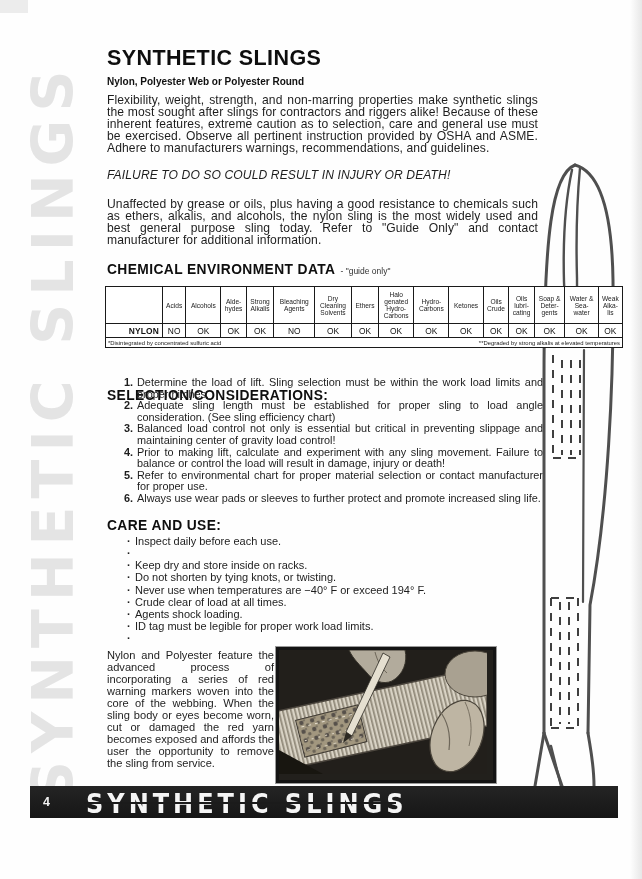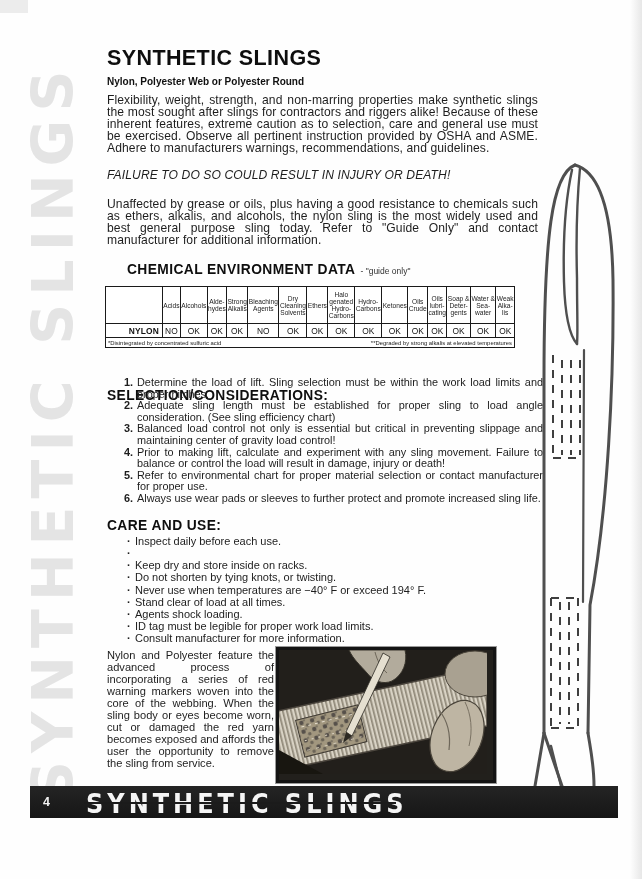--- a/index.html
+++ b/index.html
@@ -19,26 +19,26 @@
   .h1{position:absolute;left:107px;top:46px;font-size:21.5px;font-weight:700;
       letter-spacing:.4px;color:#0e0e0e;}
   .h2{position:absolute;left:107px;top:76px;font-size:10px;font-weight:700;color:#101010;}
 
   .intro{position:absolute;left:107px;top:95px;width:431px;font-size:12.1px;
       line-height:11.9px;text-align:justify;letter-spacing:.1px;}
   .intro .warn{font-style:italic;text-align:left;margin-top:15px;}
   .p2{position:absolute;left:107px;top:199px;width:431px;font-size:12.1px;
       line-height:11.9px;text-align:justify;letter-spacing:.1px;}
 
-  .chem-head{position:absolute;left:107px;top:262px;display:flex;align-items:baseline;gap:5px;margin-left:20px;}
+  .chem-head{position:absolute;left:107px;top:262px;display:flex;align-items:baseline;gap:5px;}
   .chem-head .big{font-size:13.8px;font-weight:700;letter-spacing:.4px;color:#0e0e0e;}
   .chem-head .note{font-size:8.5px;color:#333;}
 
   
-  .chemtable{position:absolute;left:105px;top:286px;width:410px;border-collapse:collapse;
+  .chemtable{position:absolute;left:105px;top:286px;width:518px;border-collapse:collapse;
       background:#fff;z-index:4;}
   .chemtable th,.chemtable td{border:1px solid #1a1a1a;padding:0;}
   .chemtable th{font-size:6.6px;line-height:7px;font-weight:400;text-align:center;
       white-space:pre-line;height:36px;vertical-align:middle;color:#222;}
   .chemtable td{font-size:8.4px;text-align:center;height:13px;color:#111;}
   .chemtable td.rowlbl{text-align:right;font-weight:700;padding-right:3px;font-size:8.4px;
       letter-spacing:.2px;}
   .chemtable .col0{width:56px;}
   .chemtable tfoot td{height:9px;}
   .footnotes{display:flex;justify-content:space-between;font-size:5.9px;color:#222;
@@ -247,33 +247,32 @@
     <li>
       <span class="dot">·</span>
       <span>Do not shorten by tying knots, or twisting.</span>
       </li>
     <li>
       <span class="dot">·</span>
       <span>Never use when temperatures are −40° F or exceed 194° F.</span>
       </li>
     <li>
       <span class="dot">·</span>
-      <span>Stand clear of load at all times.</span>
+      <span>Crude clear of load at all times.</span>
       </li>
     <li>
       <span class="dot">·</span>
       <span>Agents shock loading.</span>
       </li>
     <li>
       <span class="dot">·</span>
       <span>ID tag must be legible for proper work load limits.</span>
       </li>
     <li>
       <span class="dot">·</span>
-      <span>Consult manufacturer for more information.</span>
       </li>
   </ul>
 
   <div class="marker-note">Nylon and Polyester feature the advanced process of incorporating a series of red warning markers woven into the core of the webbing.  When the sling body or eyes become worn, cut or damaged the red yarn becomes exposed and affords the user the opportunity to remove the sling from service.</div>
 
   <div class="photo">
     <svg width="208" height="124" viewBox="0 0 208 124" xmlns="http://www.w3.org/2000/svg">
       <defs>
         <pattern id="weave" width="4" height="6" patternUnits="userSpaceOnUse" patternTransform="rotate(-14)">
           <rect width="4" height="6" fill="#d8d2c4"></rect>

